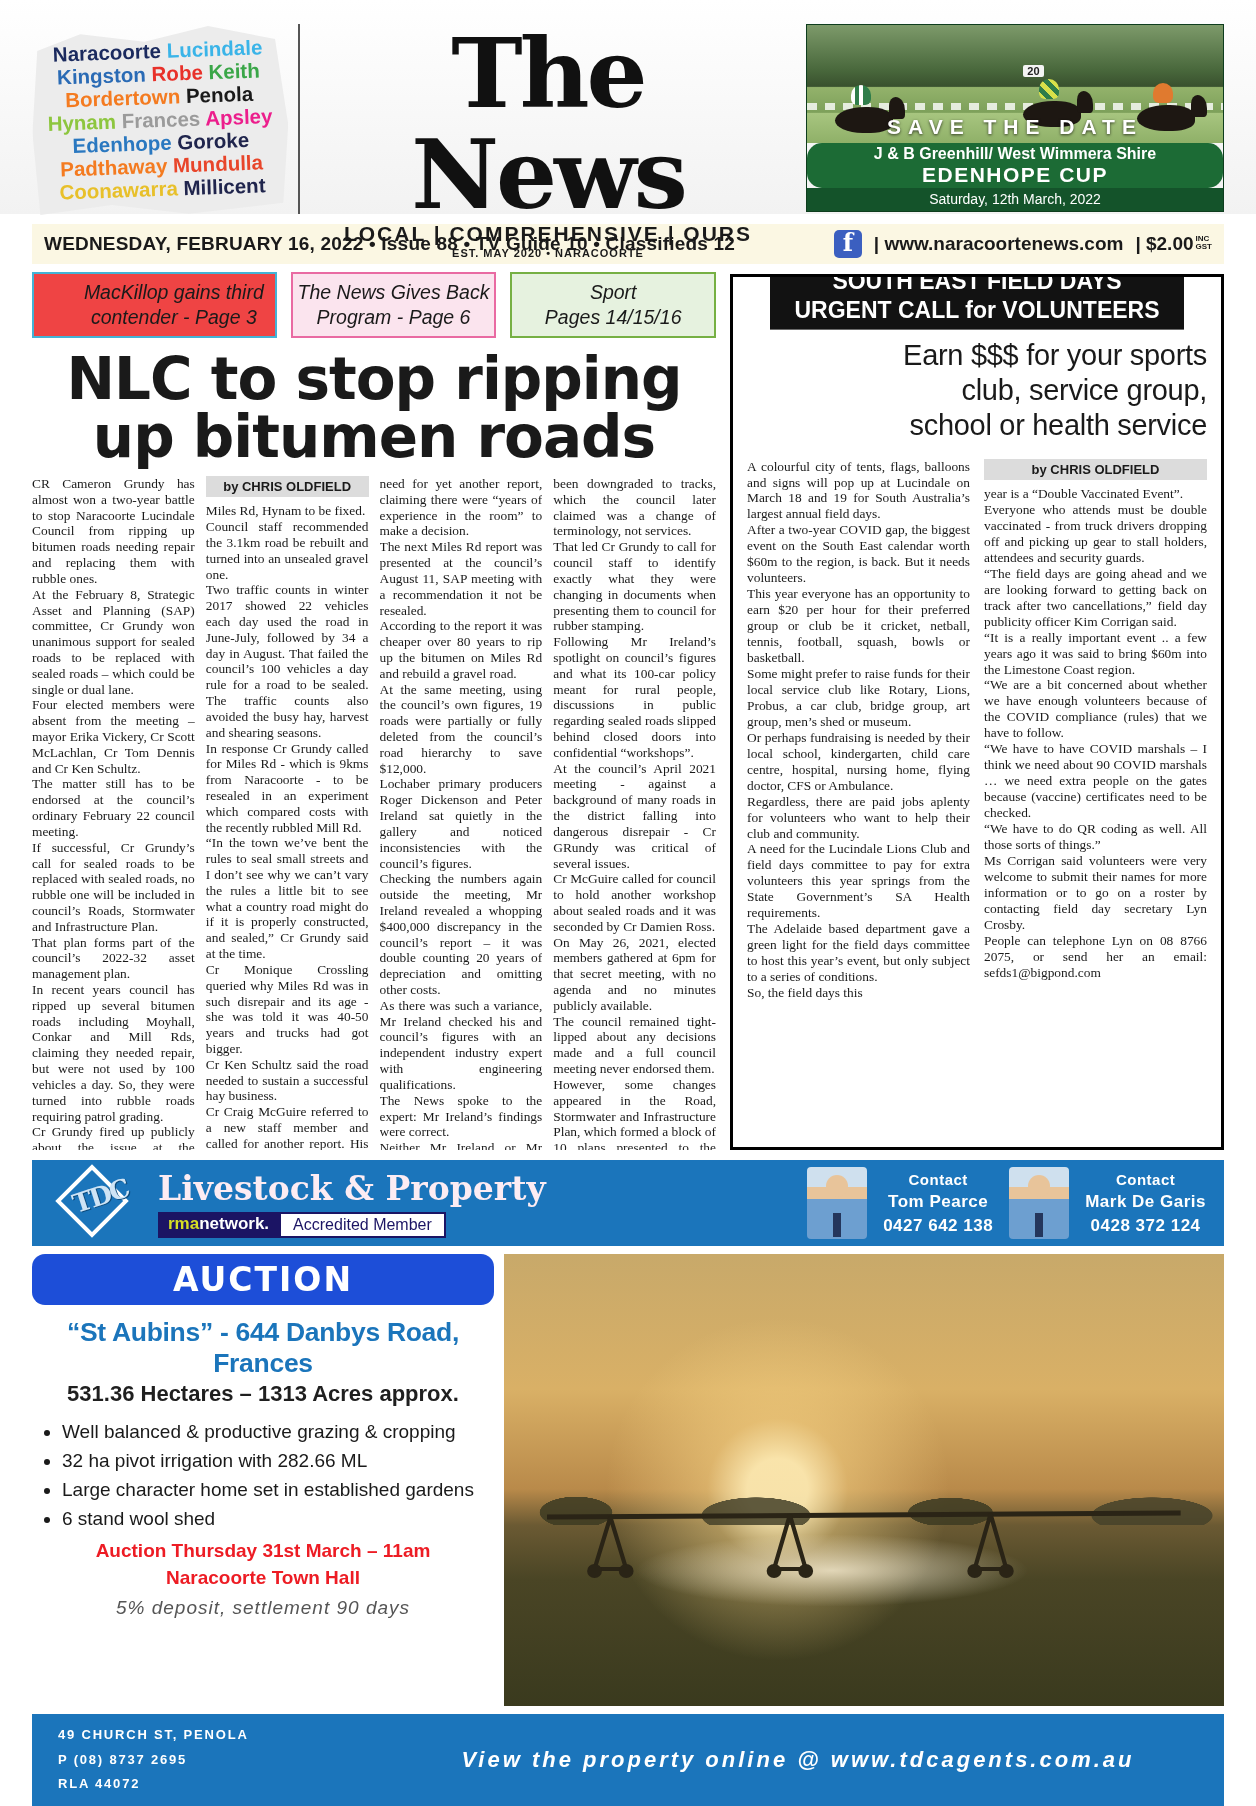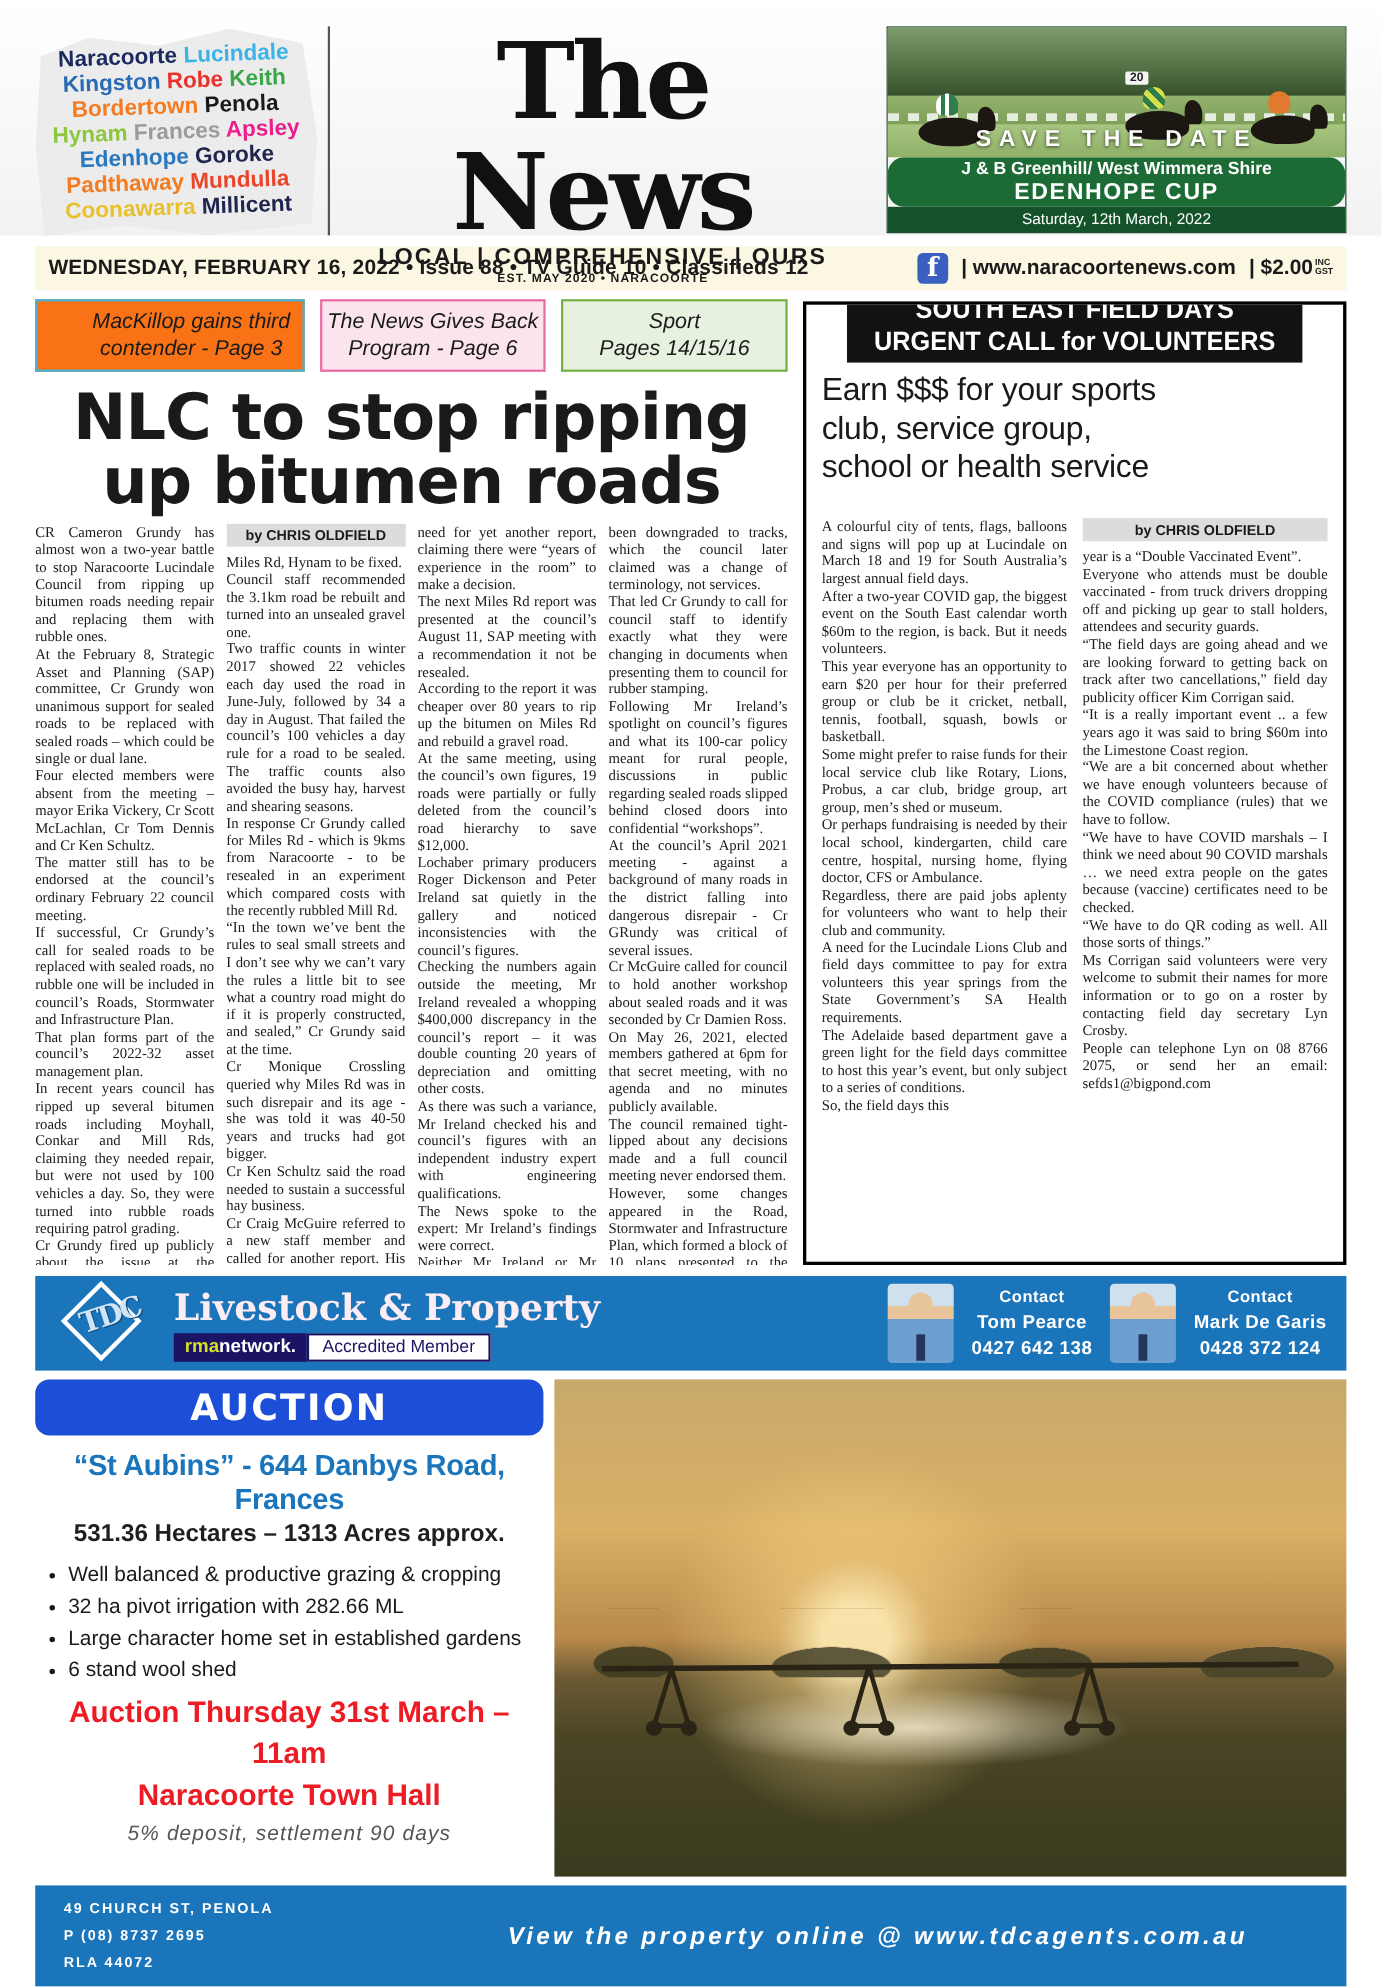--- a/index.html
+++ b/index.html
@@ -52,40 +52,40 @@
   .db-site { font-size:19px; }
   .db-price { display:flex; align-items:flex-start; gap:2px; }
   .db-price-sfx { font-size:8px; line-height:1.05; font-weight:bold; padding-top:2px; white-space:pre-line; }
 
   
   .main-row { display:flex; gap:14px; padding:8px 32px 0; height:886px; }
   .left-col { width:684px; display:flex; flex-direction:column; }
   .teasers { display:flex; gap:14px; height:66px; flex:none; }
   .teaser { flex:1; border:2px solid; text-align:center; font-style:italic; font-size:19.5px;
       line-height:1.3; padding:6px 2px; white-space:pre-line; font-weight:500; }
-  .t1 { background:#f97316; border-color:#44B3D6;padding-left:41px; }
+  .t1 { background:#ef4444; border-color:#44B3D6;padding-left:41px; }
   .t2 { background:#FBE4EE; border-color:#E96AA2; }
   .t3 { background:#E6F2DF; border-color:#76B043; }
   .headline { font-family:"DejaVu Sans", sans-serif; font-weight:bold; font-size:58px;
       text-align:center; line-height:1.0; letter-spacing:-1px; white-space:pre-line;
       margin:12px 0 10px; flex:none; }
   .cols { display:flex; gap:11px; flex:1; overflow:hidden; }
   .col { flex:1; font-family:"Liberation Serif", serif; font-size:13.4px; line-height:1.18;
       text-align:justify; overflow:hidden; }
   .col p { margin:0; white-space:pre-line; }
   .byline-box { background:#DCDCDC; text-align:center; font-weight:bold; font-size:13px;
       padding:3px 0; margin-bottom:6px; font-family:"Liberation Sans", sans-serif; }
 
   
   .panel { flex:1; border:3px solid #000; margin-top:2px; padding:0 14px 8px; overflow:hidden; }
   .panel-header { background:#121212; color:#fff; text-align:center; font-weight:bold;
       font-size:23px; line-height:1.2; padding:5px 6px; margin:-14px auto 10px; width:90%;
       white-space:pre-line; transform:scaleY(1.05); }
-  .panel-head2 { font-size:29px; text-align:left; line-height:1.2; white-space:pre-line;
-      font-weight:500; margin-bottom:28px; letter-spacing:-.3px; }
+  .panel-head2 { font-size:29px; text-align:right; line-height:1.2; white-space:pre-line;
+      font-weight:500; margin-bottom:16px; letter-spacing:-.3px; }
   .panel-cols { display:flex; gap:14px; overflow:hidden; }
   .panel-col { flex:1; font-family:"Liberation Serif", serif; font-size:13.4px;
       line-height:1.19; text-align:justify; overflow:hidden; }
   .panel-col p { margin:0; white-space:pre-line; }
 
   
   .tdc { margin:10px 32px 0; background:#1B75BB; height:86px; display:flex;
       align-items:center; padding:0 18px; gap:16px; color:#fff; }
   .tdc-logo { width:92px; height:72px; position:relative; flex:none; }
   .tdc-diamond { position:absolute; left:16px; top:8px; width:52px; height:52px;
@@ -113,21 +113,21 @@
   
   .bottom { display:flex; margin:8px 32px 0; height:452px; }
   .auction-left { width:472px; padding-right:10px; }
   .auction-banner { background:#1d4ed8; color:#fff; text-align:center; font-weight:bold;
       font-size:33px; letter-spacing:2px; padding:6px 0; font-family:"DejaVu Sans", sans-serif;border-radius:13px; }
   .prop-title { color:#1B75BB; font-weight:bold; font-size:26.5px; text-align:center;
       margin-top:12px; letter-spacing:-.3px; }
   .prop-sub { font-weight:bold; font-size:22px; text-align:center; color:#1f1f1f; margin-top:2px; }
   ul.bullets { font-size:19px; margin:14px 0 8px 30px; padding:0; }
   ul.bullets li { margin:7px 0; }
-  .auc-date { color:#ED1C24; font-weight:bold; font-size:27px; text-align:center;
+  .auc-date { color:#ED1C24; font-weight:bold; font-size:19px; text-align:center;
       line-height:1.4; white-space:pre-line; margin-top:4px; }
   .deposit { color:#555; font-style:italic; font-size:19px; text-align:center;
       letter-spacing:1px; margin-top:6px; }
   .prop-photo { flex:1; position:relative; overflow:hidden;
       background:
         radial-gradient(circle at 38% 52%, rgba(255,236,180,.9) 0 6%, rgba(255,220,140,.45) 14%, transparent 34%),
         linear-gradient(#c8a96a 0%, #d9b066 30%, #b98a4a 52%, #6b5a33 60%, #4a4525 72%, #3a3a1e 100%); }
   .tree-line { position:absolute; left:0; right:0; top:46%; height:14%;
       background:radial-gradient(ellipse 60px 26px at 10% 80%, #3c3a22 60%, transparent 61%),
                  radial-gradient(ellipse 90px 30px at 35% 85%, #46422a 60%, transparent 61%),

